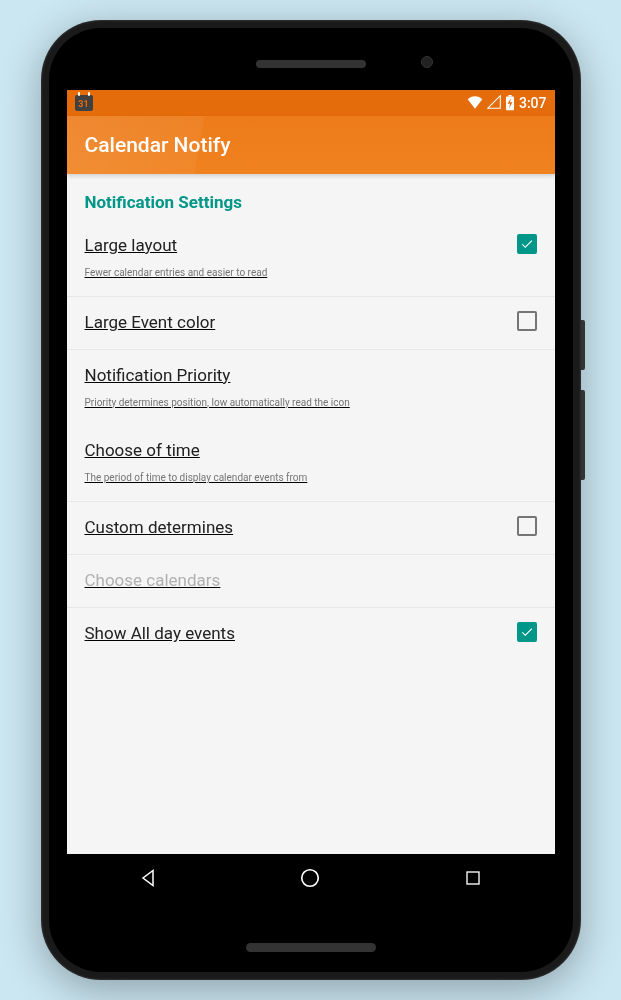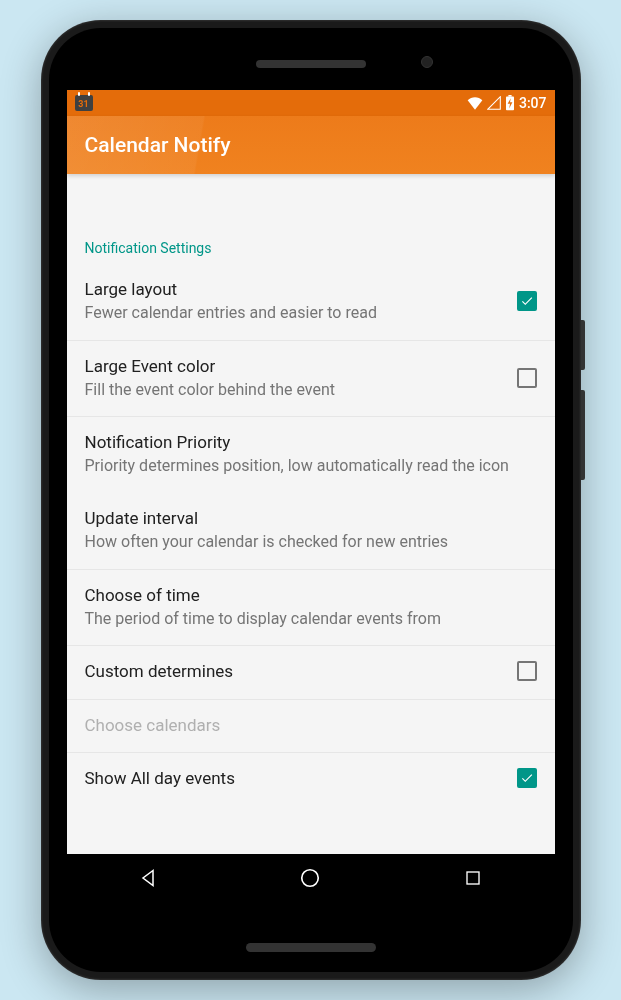--- a/index.html
+++ b/index.html
@@ -82,21 +82,21 @@
     height: 26px;
     background: #e46c0a;
     display: flex;
     align-items: center;
     padding: 0 8px;
     color: #fff;
     font-size: 14px;
     font-weight: 500;
   }
   .status-left { flex: 0 0 auto; }
-  .status-right { margin-left: auto; display: flex; align-items: center; gap: 4px; }
+  .status-right { margin-left: auto; display: flex; align-items: flex-start; gap: 4px; }
   .cal-icon {
     width: 18px; height: 16px; background: #404040; border-radius: 2px;
     position: relative; display: flex; align-items: flex-end; justify-content: center;
   }
   .cal-icon::before {
     content: ""; position: absolute; top: -3px; left: 3px; width: 2px; height: 4px; background: #fff; border-radius: 1px;
   }
   .cal-icon::after {
     content: ""; position: absolute; top: -3px; right: 3px; width: 2px; height: 4px; background: #fff; border-radius: 1px;
   }
@@ -121,35 +121,34 @@
     pointer-events:none;
   }
   .content {
     flex: 1;
     overflow-y: hidden;
     background: #f5f5f5;
   }
   .section-header {
     padding: 18px 18px 8px 18px;
     color: #009688;
-    font-size: 14px;
-    font-weight: 400;
-    margin-top: 48px;
+    font-size: 17px;
+    font-weight: 700;
   }
   .row {
     padding: 14px 18px 16px 18px;
     border-bottom: 1px solid rgba(0,0,0,0.06);
     display: flex;
-    align-items: center;
+    text-decoration: underline;
   }
   .row.noborder { border-bottom: none; }
   .row-text { flex: 1; padding-right: 12px; }
   .row-title { font-size: 17px; color: #212121; line-height: 1.3; }
   .row-title.disabled { color: #b0b0b0; }
-  .row-sub { font-size: 16px; color: #757575; line-height: 1.35; margin-top: 2px; }
+  .row-sub { font-size: 10px; color: #757575; line-height: 1.35; margin-top: 10px; }
   .checkbox {
     width: 20px; height: 20px; border: 2px solid #757575; border-radius: 2px;
     flex: 0 0 auto; display: flex; align-items: center; justify-content: center;
   }
   .checkbox.checked {
     background: #009688; border-color: #009688;
   }
   .checkbox.checked svg { display: block; }
   .checkbox svg { display: none; width: 14px; height: 14px; }
   .nav-bar {
@@ -212,41 +211,34 @@
           <div class="checkbox checked">
             <svg viewBox="0 0 24 24">
                 <path fill="#fff" d="M9 16.2 4.8 12l-1.4 1.4L9 19 21 7l-1.4-1.4z"></path>
               </svg>
           </div>
         </div>
 
         <div class="row">
           <div class="row-text">
             <div class="row-title">Large Event color</div>
-            <div class="row-sub">Fill the event color behind the event</div>
           </div>
           <div class="checkbox">
             
           </div>
         </div>
 
         <div class="row noborder">
           <div class="row-text">
             <div class="row-title">Notification Priority</div>
             <div class="row-sub">Priority determines position, low automatically read the icon</div>
           </div>
         </div>
 
 
-        <div class="row">
-          <div class="row-text">
-            <div class="row-title">Update interval</div>
-            <div class="row-sub">How often your calendar is checked for new entries</div>
-          </div>
-        </div>
 
         <div class="row">
           <div class="row-text">
             <div class="row-title">Choose of time</div>
             <div class="row-sub">The period of time to display calendar events from</div>
           </div>
         </div>
 
         <div class="row">
           <div class="row-text">

